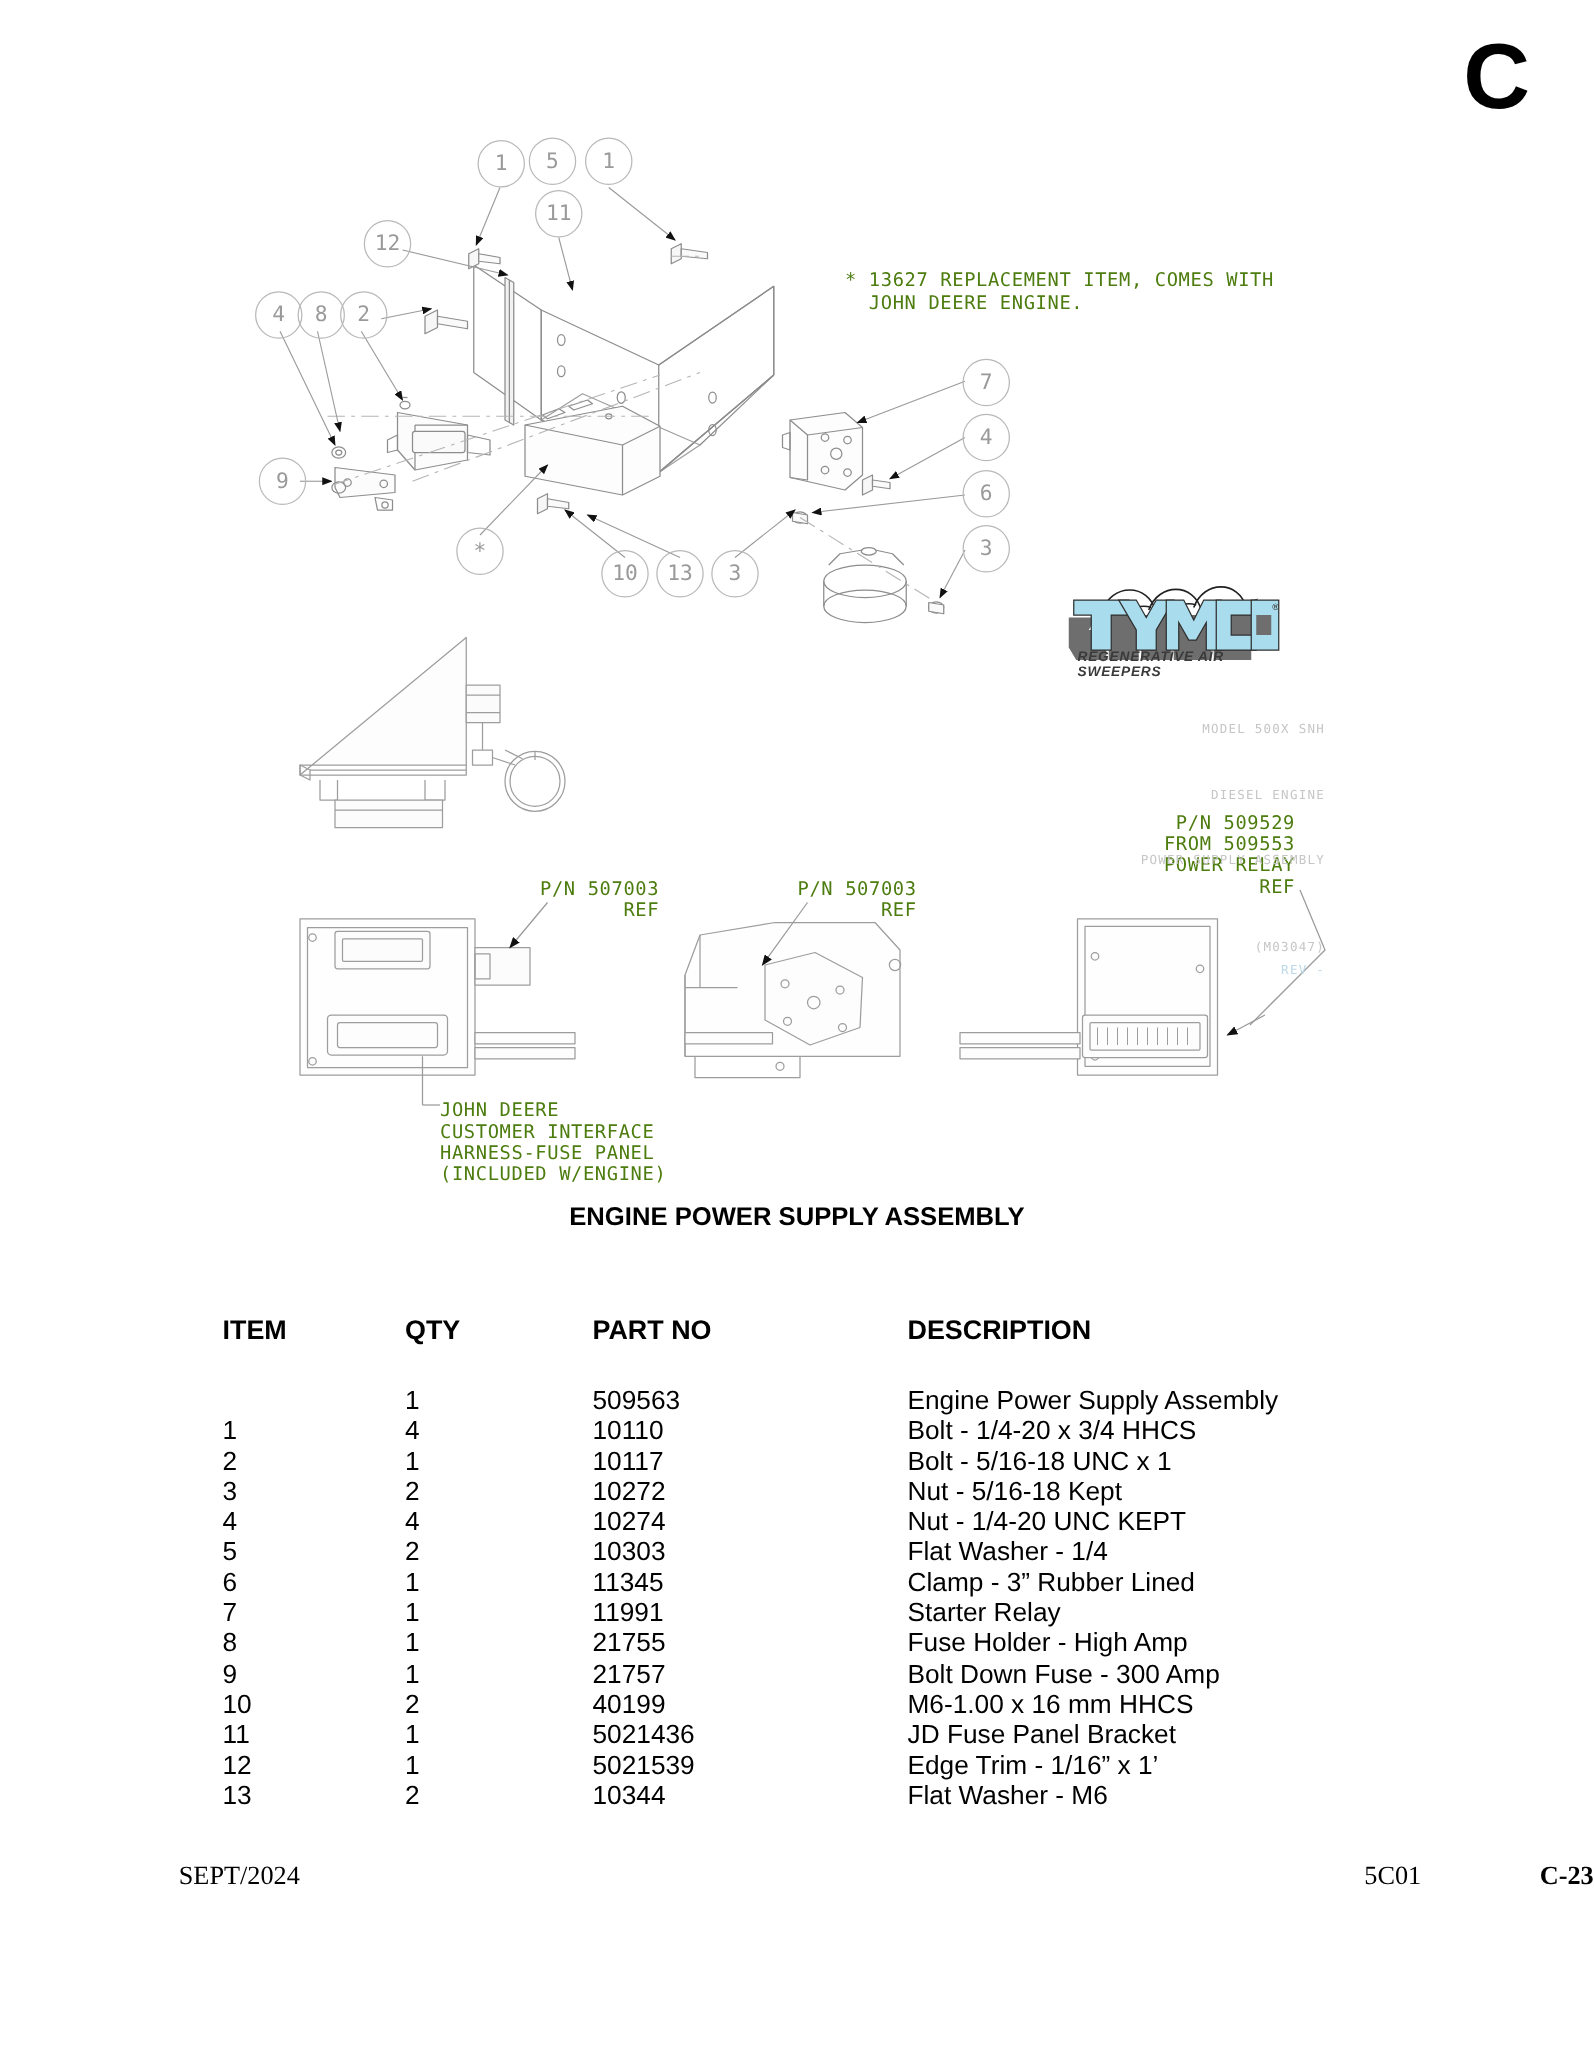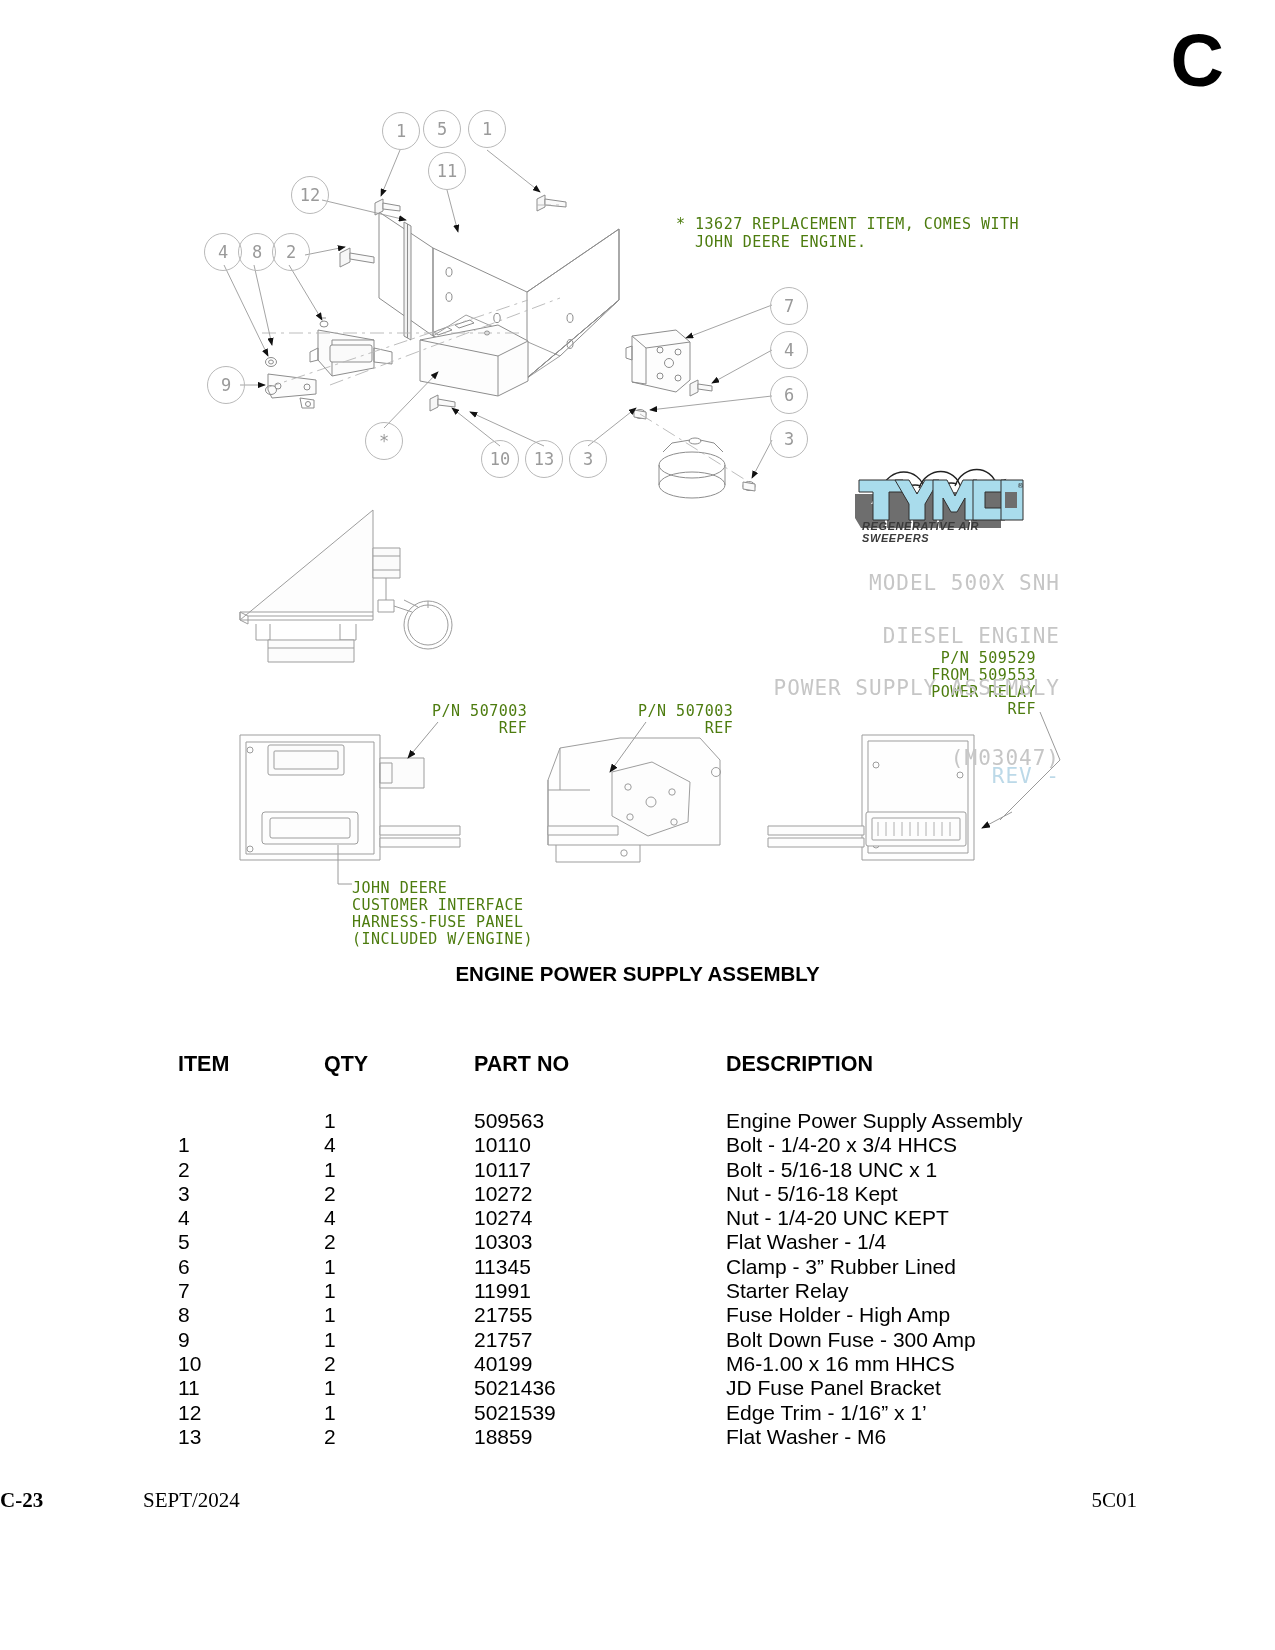--- a/index.html
+++ b/index.html
@@ -79,21 +79,21 @@
     letter-spacing: 0.6px;
     color: #3a3a3a;
     font-style: italic;
   }
   .title-block {
     position: absolute;
     left: 760px; top: 540px;
     width: 300px;
     text-align: right;
     font-family: "DejaVu Sans Mono", monospace;
-    font-size: 21px;
+    font-size: 10px;
     line-height: 17.5px;
     color: #c6c6c6;
     letter-spacing: 1px;
     white-space: pre;
   }
   .title-block .rev { color: #bcd9e8; }
 
   
   .dwg-title {
     position: absolute;
@@ -139,21 +139,21 @@
   
   .footer {
     position: absolute;
     left: 0; top: 1488px;
     width: 1275px;
     height: 40px;
     font-family: Liberation Serif, serif;
     font-size: 21px;
   }
   .footer .f-left   { position: absolute; left: 143px; top: 0; }
-  .footer .f-center { position: absolute; left: 0; top: 0; width: 1275px; text-align: left; font-weight: bold; }
+  .footer .f-center { position: absolute; left: 0; top: 0; width: 1275px; text-align: right; font-weight: bold; }
   .footer .f-right  { position: absolute; right: 138px; top: 0; }
 </style>
 </head>
 <body>
 
 <div class="section-letter">C</div>
 
 <div class="drawing-area">
 
   <svg class="drawing-svg" width="1275" height="960" viewBox="0 0 1275 960">
@@ -565,21 +565,21 @@
         </tr>
         <tr>
           <td class="col-item">12</td>
           <td class="col-qty">1</td>
           <td class="col-part">5021539</td>
           <td class="col-desc">Edge Trim - 1/16” x 1’</td>
         </tr>
         <tr>
           <td class="col-item">13</td>
           <td class="col-qty">2</td>
-          <td class="col-part">18859</td>
+          <td class="col-part">10344</td>
           <td class="col-desc">Flat Washer - M6</td>
         </tr>
       </tbody>
   </table>
 </div>
 
 <div class="footer">
   <span class="f-left">SEPT/2024</span>
   <span class="f-center">C-23</span>
   <span class="f-right">5C01</span>

